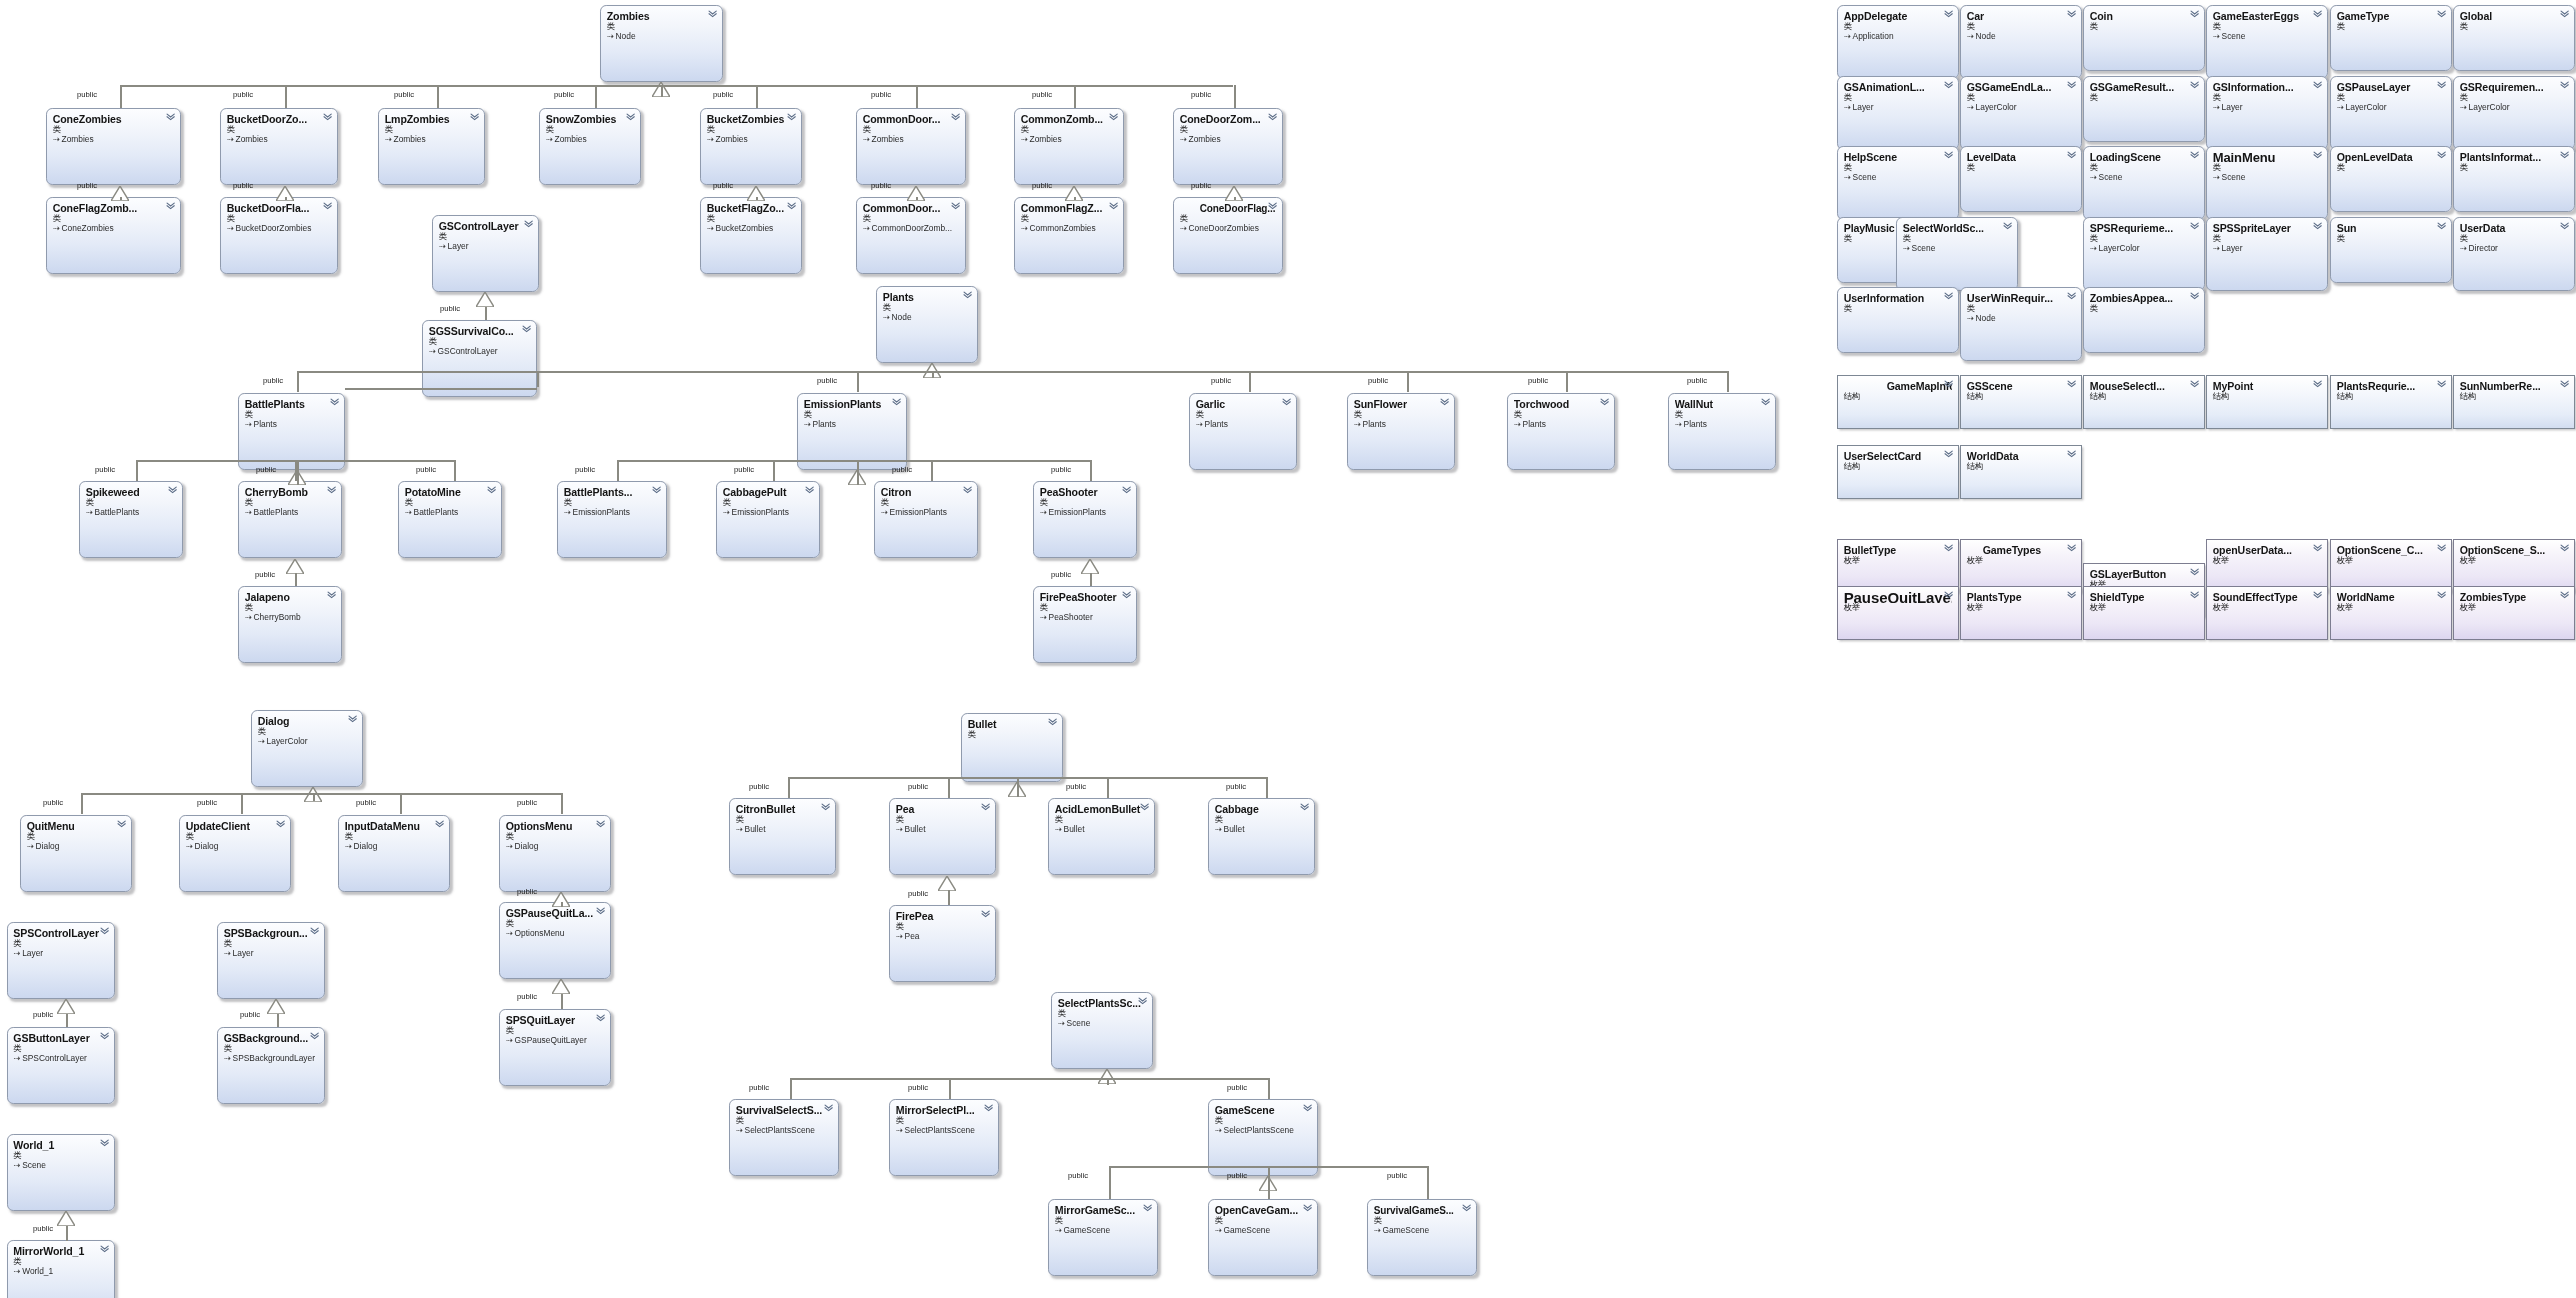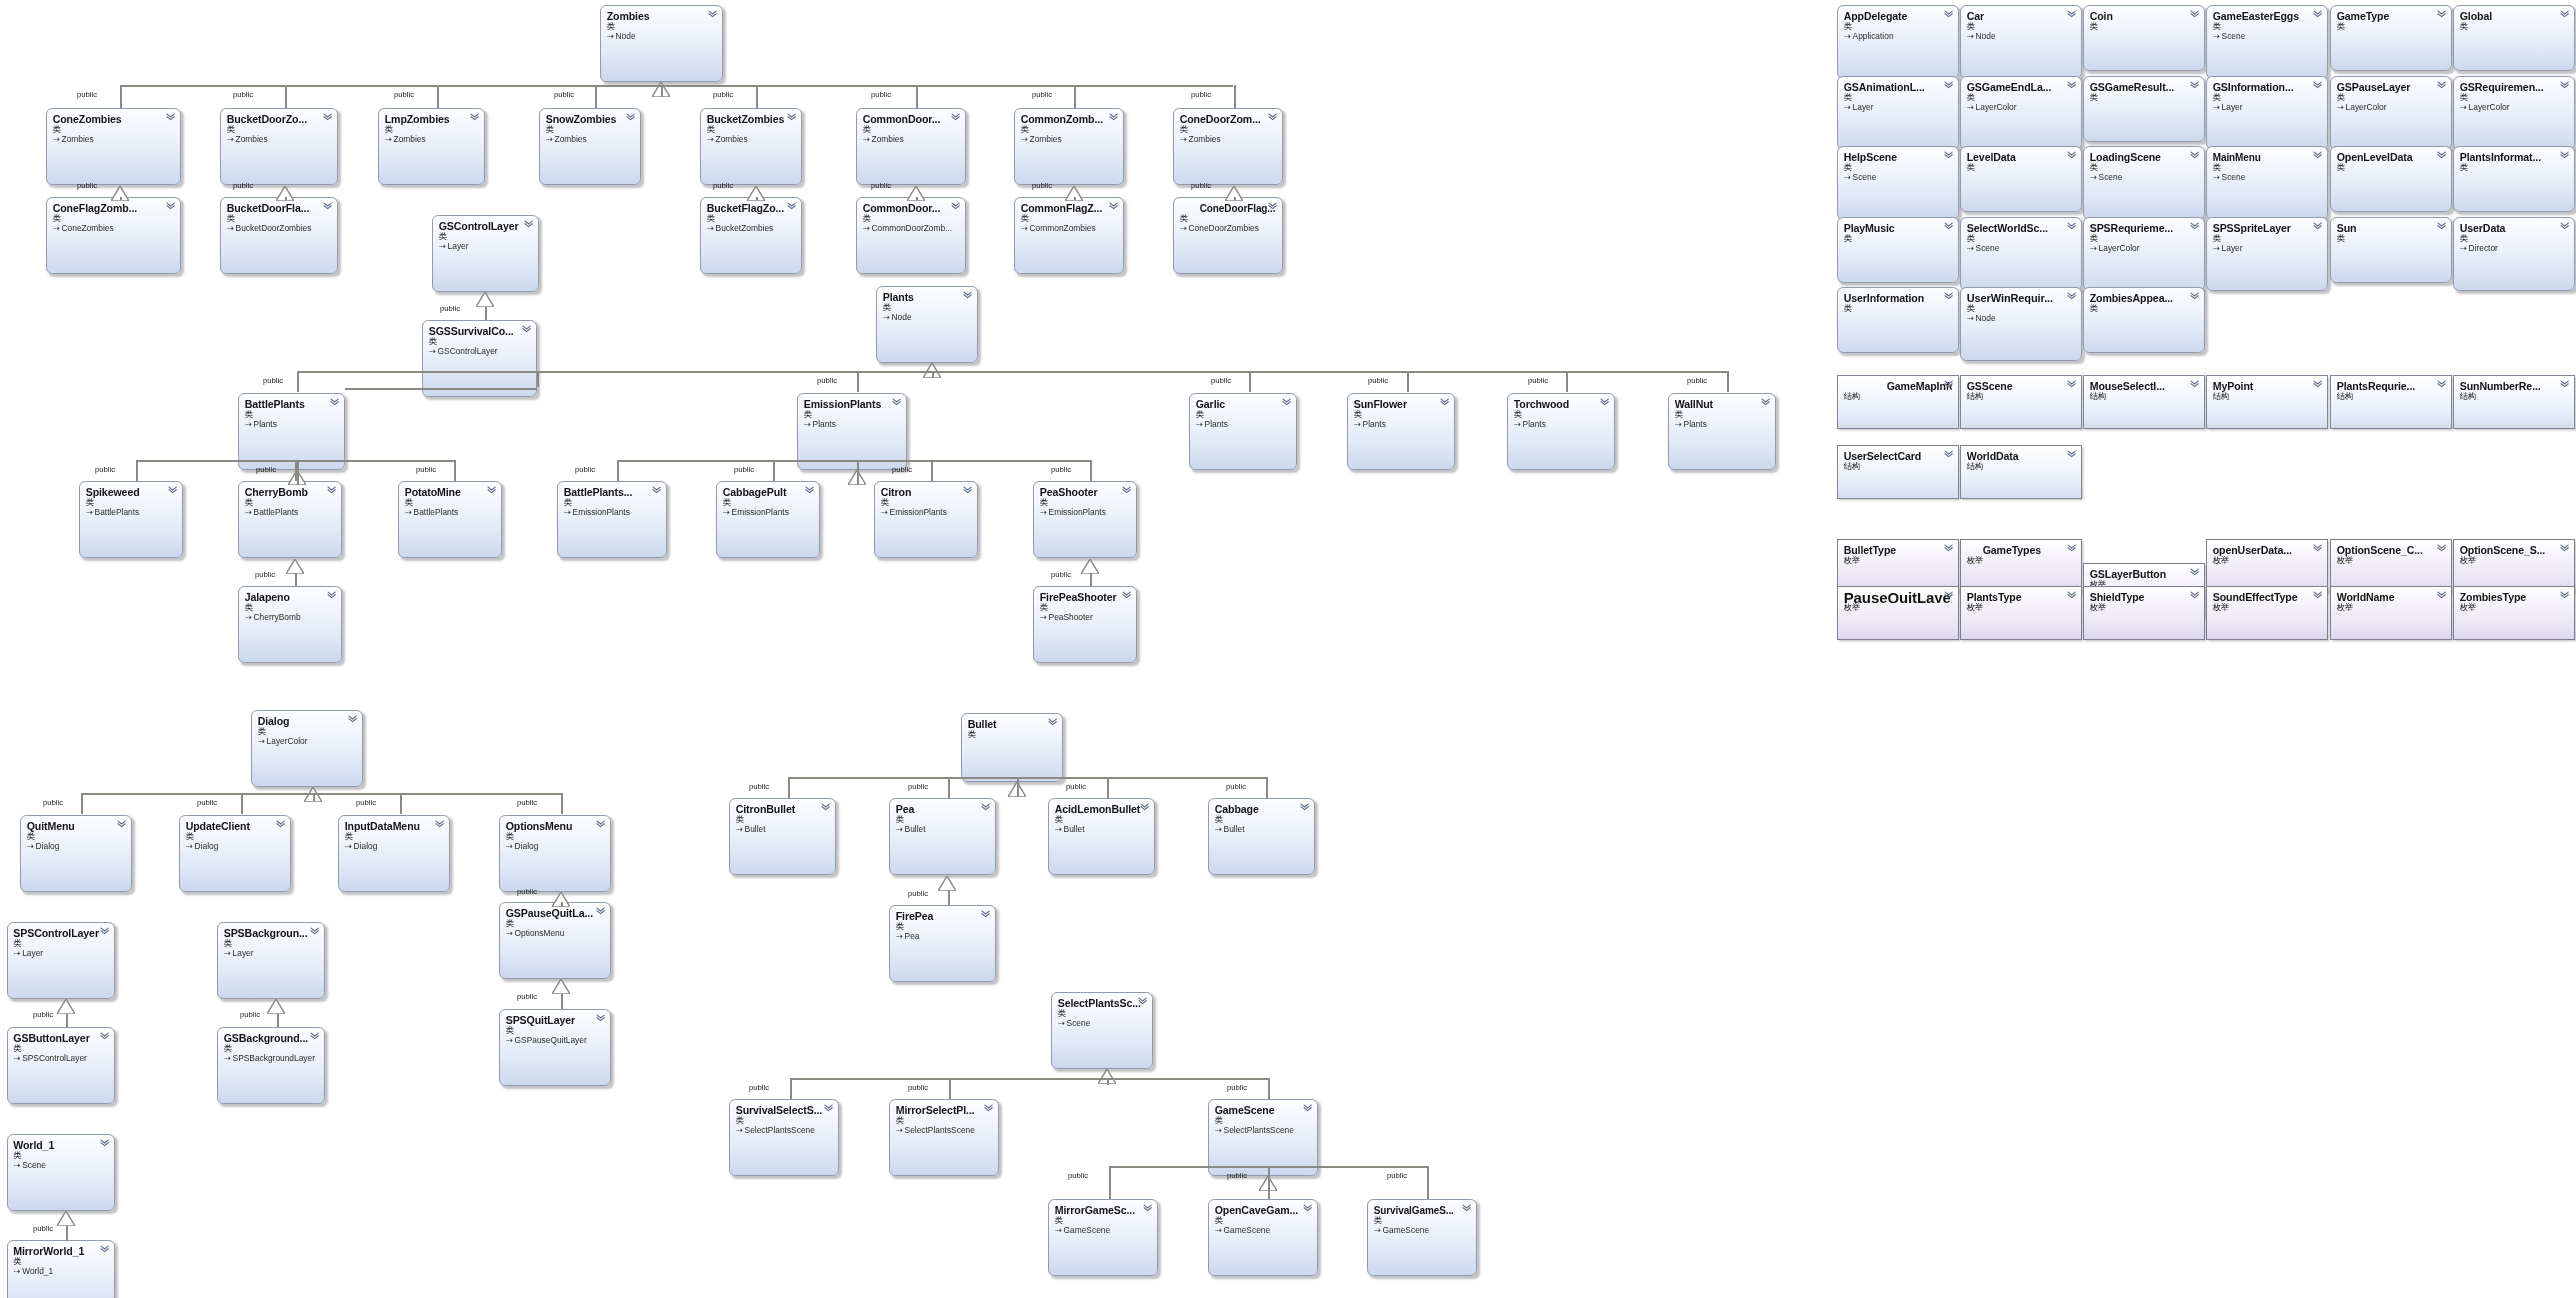--- a/index.html
+++ b/index.html
@@ -869,21 +869,21 @@
       <div class="kind" style="font-size: 8.4px; line-height: 8.8px;">类</div>
       <div class="base" style="font-size: 8.4px; line-height: 9.5px;"><span class="ar">⇢</span><span>Scene</span></div>
       <div class="chev">
         <svg width="9.3" height="7.9" viewBox="0 0 13 11">
           <path d="M1.5 1.5 L6.5 5.5 L11.5 1.5" stroke="#5d6e88" stroke-width="1.6" fill="none" stroke-linecap="round"></path>
           <path d="M1.5 5.2 L6.5 9.2 L11.5 5.2" stroke="#5d6e88" stroke-width="1.6" fill="none" stroke-linecap="round"></path>
         </svg>
       </div>
     </div>
     <div class="node" style="left: 2206px; top: 146px; width: 122px; height: 74px; padding: 4.5px 5.7px; border-radius: 6.2px;">
-      <div class="title" style="font-size: 10px; line-height: 11px;">MainMenu</div>
+      <div class="title" style="font-size: 13px; line-height: 11px;">MainMenu</div>
       <div class="kind" style="font-size: 8.4px; line-height: 8.8px;">类</div>
       <div class="base" style="font-size: 8.4px; line-height: 9.5px;"><span class="ar">⇢</span><span>Scene</span></div>
       <div class="chev">
         <svg width="9.3" height="7.9" viewBox="0 0 13 11">
           <path d="M1.5 1.5 L6.5 5.5 L11.5 1.5" stroke="#5d6e88" stroke-width="1.6" fill="none" stroke-linecap="round"></path>
           <path d="M1.5 5.2 L6.5 9.2 L11.5 5.2" stroke="#5d6e88" stroke-width="1.6" fill="none" stroke-linecap="round"></path>
         </svg>
       </div>
     </div>
     <div class="node" style="left: 2330px; top: 146px; width: 122px; height: 66px; padding: 4.5px 5.7px; border-radius: 6.2px;">
@@ -909,21 +909,21 @@
     <div class="node" style="left: 1837px; top: 217px; width: 122px; height: 66px; padding: 4.5px 5.7px; border-radius: 6.2px;">
       <div class="title" style="font-size: 10.6px; line-height: 11px;">PlayMusic</div>
       <div class="kind" style="font-size: 8.4px; line-height: 8.8px;">类</div>
       <div class="chev">
         <svg width="9.3" height="7.9" viewBox="0 0 13 11">
           <path d="M1.5 1.5 L6.5 5.5 L11.5 1.5" stroke="#5d6e88" stroke-width="1.6" fill="none" stroke-linecap="round"></path>
           <path d="M1.5 5.2 L6.5 9.2 L11.5 5.2" stroke="#5d6e88" stroke-width="1.6" fill="none" stroke-linecap="round"></path>
         </svg>
       </div>
     </div>
-    <div class="node" style="left: 1960px; top: 217px; width: 122px; height: 74px; padding: 4.5px 5.7px; border-radius: 6.2px;">
+    <div class="node" style="left: 1896px; top: 217px; width: 122px; height: 74px; padding: 4.5px 5.7px; border-radius: 6.2px;">
       <div class="title" style="font-size: 10.6px; line-height: 11px;">SelectWorldSc...</div>
       <div class="kind" style="font-size: 8.4px; line-height: 8.8px;">类</div>
       <div class="base" style="font-size: 8.4px; line-height: 9.5px;"><span class="ar">⇢</span><span>Scene</span></div>
       <div class="chev">
         <svg width="9.3" height="7.9" viewBox="0 0 13 11">
           <path d="M1.5 1.5 L6.5 5.5 L11.5 1.5" stroke="#5d6e88" stroke-width="1.6" fill="none" stroke-linecap="round"></path>
           <path d="M1.5 5.2 L6.5 9.2 L11.5 5.2" stroke="#5d6e88" stroke-width="1.6" fill="none" stroke-linecap="round"></path>
         </svg>
       </div>
     </div>

